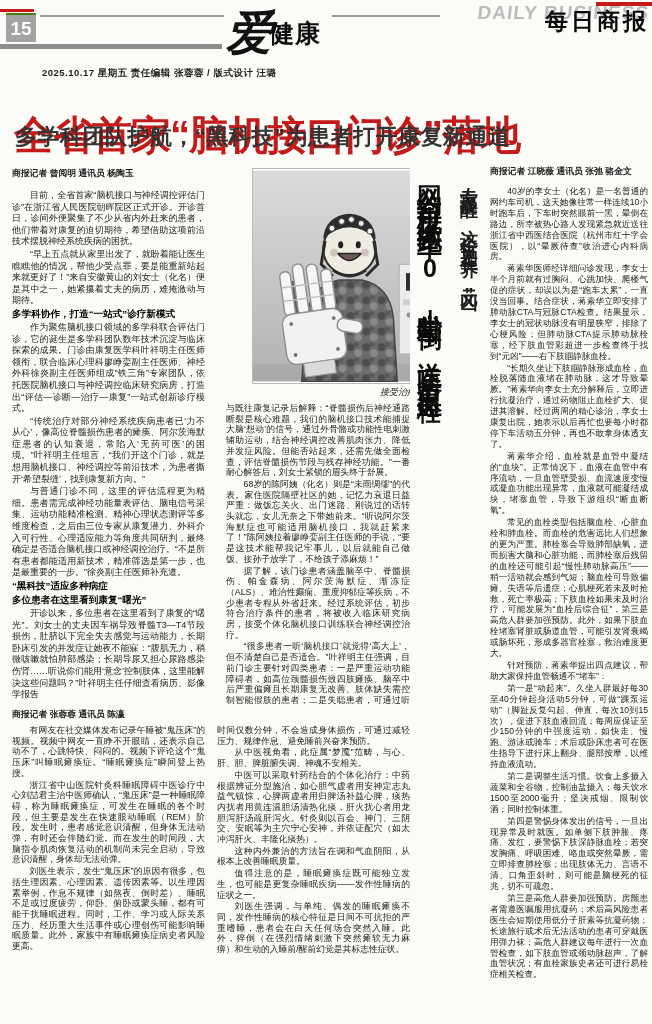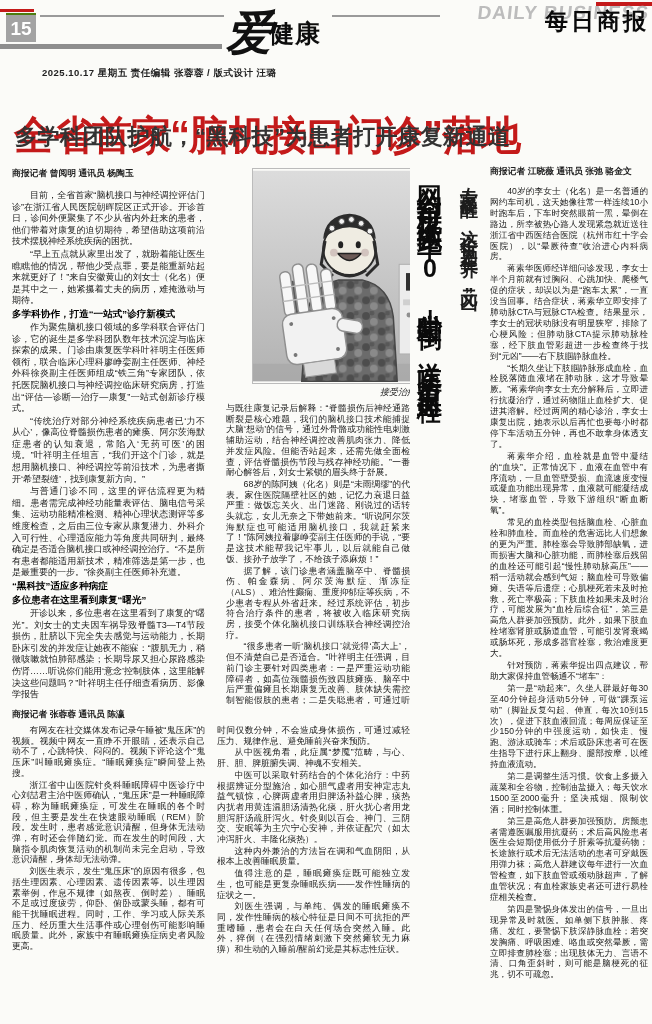--- a/index.html
+++ b/index.html
@@ -189,16 +189,16 @@
   <div class="rail-body">
     <span class="byline">商报记者 江晓薇 通讯员 张弛 骆金文</span>
     <div class="p">40岁的李女士（化名）是一名普通的网约车司机，这天她像往常一样连续10小时跑车后，下车时突然眼前一黑，晕倒在路边，所幸被热心路人发现紧急就近送往浙江省中西医结合医院（杭州市红十字会医院），以“晕厥待查”收治进心内科病房。</div>
     <div class="p">蒋素华医师经详细问诊发现，李女士半个月前就有过胸闷、心跳加快、爬楼气促的症状，却误以为是“跑车太累”，一直没当回事。结合症状，蒋素华立即安排了肺动脉CTA与冠脉CTA检查。结果显示，李女士的冠状动脉没有明显狭窄，排除了心梗风险；但肺动脉CTA提示肺动脉栓塞，经下肢血管彩超进一步检查终于找到“元凶”——右下肢腘静脉血栓。</div>
     <div class="p">“长期久坐让下肢腘静脉形成血栓，血栓脱落随血液堵在肺动脉，这才导致晕厥。”蒋素华向李女士充分解释后，立即进行抗凝治疗，通过药物阻止血栓扩大、促进其溶解。经过两周的精心诊治，李女士康复出院，她表示以后再忙也要每小时都停下车活动五分钟，再也不敢拿身体透支了。</div>
     <div class="p">蒋素华介绍，血栓就是血管中凝结的“血块”。正常情况下，血液在血管中有序流动，一旦血管壁受损、血流速度变慢或凝血功能出现异常，血液就可能凝结成块，堵塞血管，导致下游组织“断血断氧”。</div>
     <div class="p">常见的血栓类型包括脑血栓、心脏血栓和肺血栓。而血栓的危害远比人们想象的更为严重。肺栓塞会导致肺部缺氧，进而损害大脑和心脏功能，而肺栓塞后残留的血栓还可能引起“慢性肺动脉高压”——稍一活动就会感到气短；脑血栓可导致偏瘫、失语等后遗症；心肌梗死若未及时抢救，死亡率极高；下肢血栓如果未及时治疗，可能发展为“血栓后综合征”，第三是高危人群要加强预防。此外，如果下肢血栓堵塞肾脏或肠道血管，可能引发肾衰竭或肠坏死，形成多器官栓塞，救治难度更大。</div>
     <div class="p">针对预防，蒋素华提出四点建议，帮助大家保持血管畅通不“堵车”：</div>
     <div class="p">第一是“动起来”。久坐人群最好每30至40分钟起身活动5分钟，可做“踝泵运动”（脚趾反复勾起、伸直，每次10到15次），促进下肢血液回流；每周应保证至少150分钟的中强度运动，如快走、慢跑、游泳或骑车；术后或卧床患者可在医生指导下进行床上翻身、腿部按摩，以维持血液流动。</div>
     <div class="p">第二是调整生活习惯。饮食上多摄入蔬菜和全谷物，控制油盐摄入；每天饮水1500至2000毫升；坚决戒烟、限制饮酒；同时控制体重。</div>
+    <div class="p">第四是警惕身体发出的信号，一旦出现异常及时就医。如单侧下肢肿胀、疼痛、发红，要警惕下肢深静脉血栓；若突发胸痛、呼吸困难、咯血或突然晕厥，需立即排查肺栓塞；出现肢体无力、言语不清、口角歪斜时，则可能是脑梗死的征兆，切不可疏忽。</div>
     <div class="p">第三是高危人群要加强预防。房颤患者需遵医嘱服用抗凝药；术后高风险患者医生会短期使用低分子肝素等抗凝药物；长途旅行或术后无法活动的患者可穿戴医用弹力袜；高危人群建议每年进行一次血管检查，如下肢血管或颈动脉超声，了解血管状况；有血栓家族史者还可进行易栓症相关检查。</div>
-    <div class="p">第四是警惕身体发出的信号，一旦出现异常及时就医。如单侧下肢肿胀、疼痛、发红，要警惕下肢深静脉血栓；若突发胸痛、呼吸困难、咯血或突然晕厥，需立即排查肺栓塞；出现肢体无力、言语不清、口角歪斜时，则可能是脑梗死的征兆，切不可疏忽。</div>
   </div>
 </div>
 
 </body></html>

